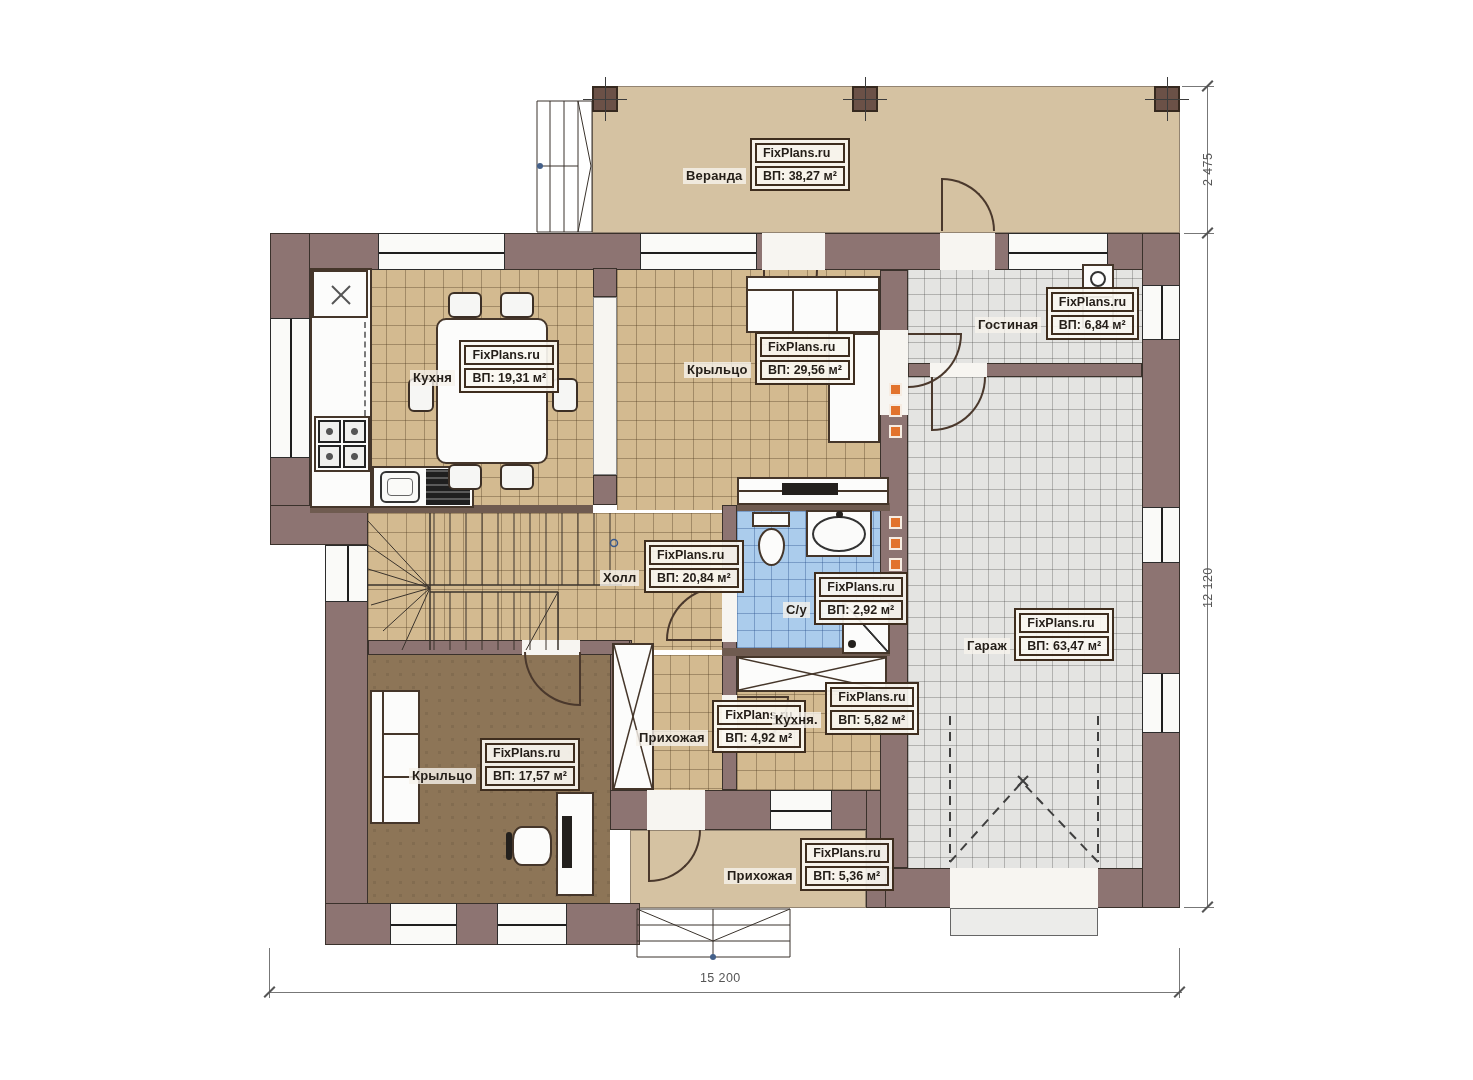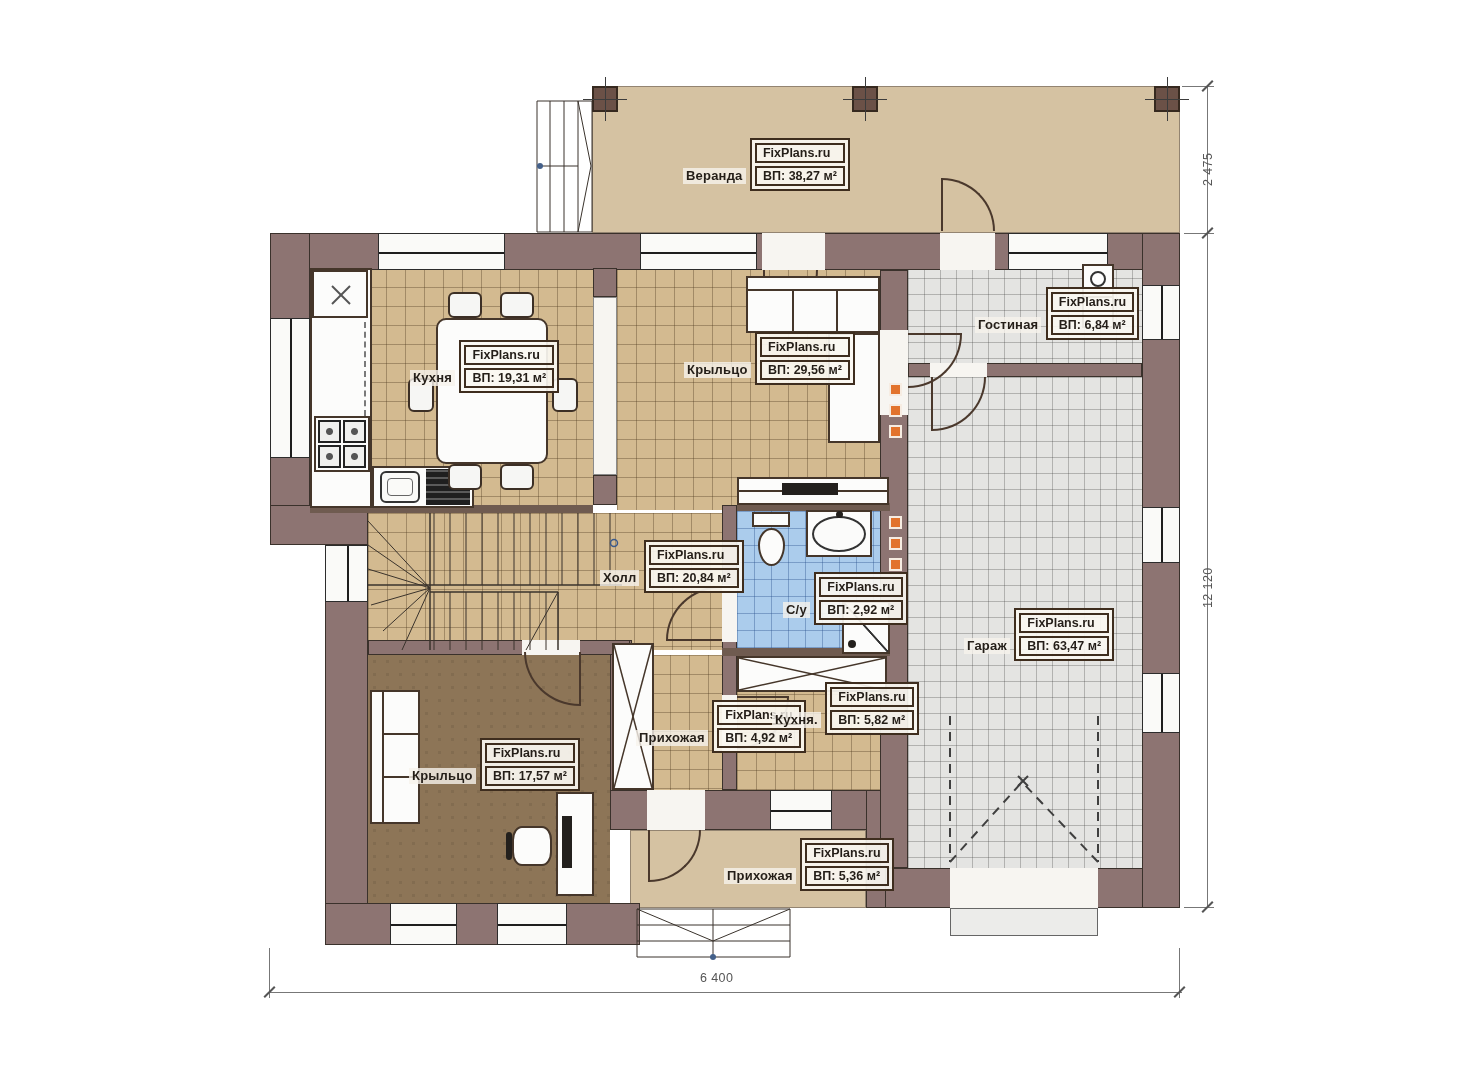--- a/index.html
+++ b/index.html
@@ -349,21 +349,21 @@
       <div class="rrow">FixPlans.ru</div>
       <div class="rrow">ВП: 5,36 м²</div>
     </div>
   </div>
 
   <div class="dline" style="left:268px;top:992px;width:914px;height:1px"></div>
   <div class="dline" style="left:269px;top:948px;width:1px;height:50px"></div>
   <div class="dline" style="left:1179px;top:948px;width:1px;height:50px"></div>
   <div class="tick" style="left:262px;top:991px"></div>
   <div class="tick" style="left:1172px;top:991px"></div>
-  <div class="dim" style="left:700px;top:971px">6 400</div>
+  <div class="dim" style="left:700px;top:971px">15 200</div>
 
   <div class="dline" style="left:1207px;top:86px;width:1px;height:822px"></div>
   <div class="dline" style="left:1182px;top:86px;width:32px;height:1px"></div>
   <div class="dline" style="left:1184px;top:233px;width:30px;height:1px"></div>
   <div class="dline" style="left:1184px;top:907px;width:30px;height:1px"></div>
   <div class="tick" style="left:1200px;top:85px"></div>
   <div class="tick" style="left:1200px;top:232px"></div>
   <div class="tick" style="left:1200px;top:906px"></div>
   <div class="dim dim-rot" style="left:1201px;top:186px">2 475</div>
   <div class="dim dim-rot" style="left:1201px;top:608px">12 120</div>

